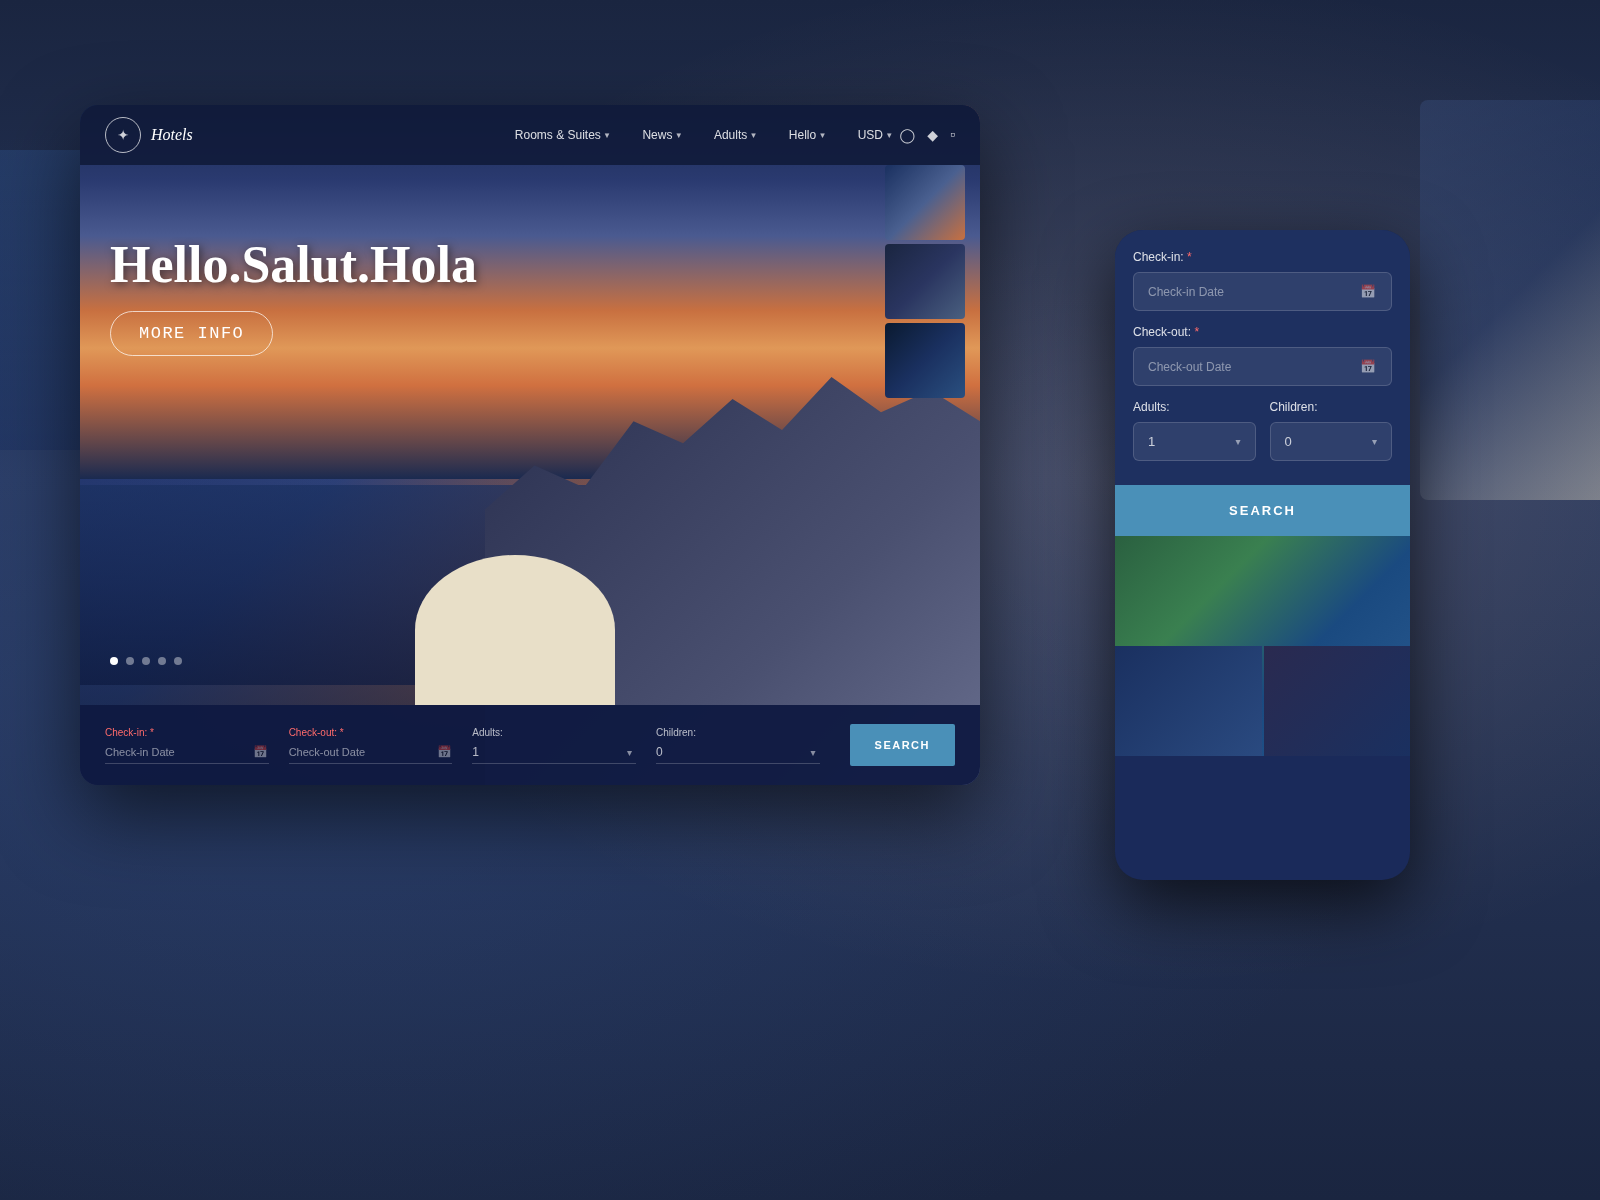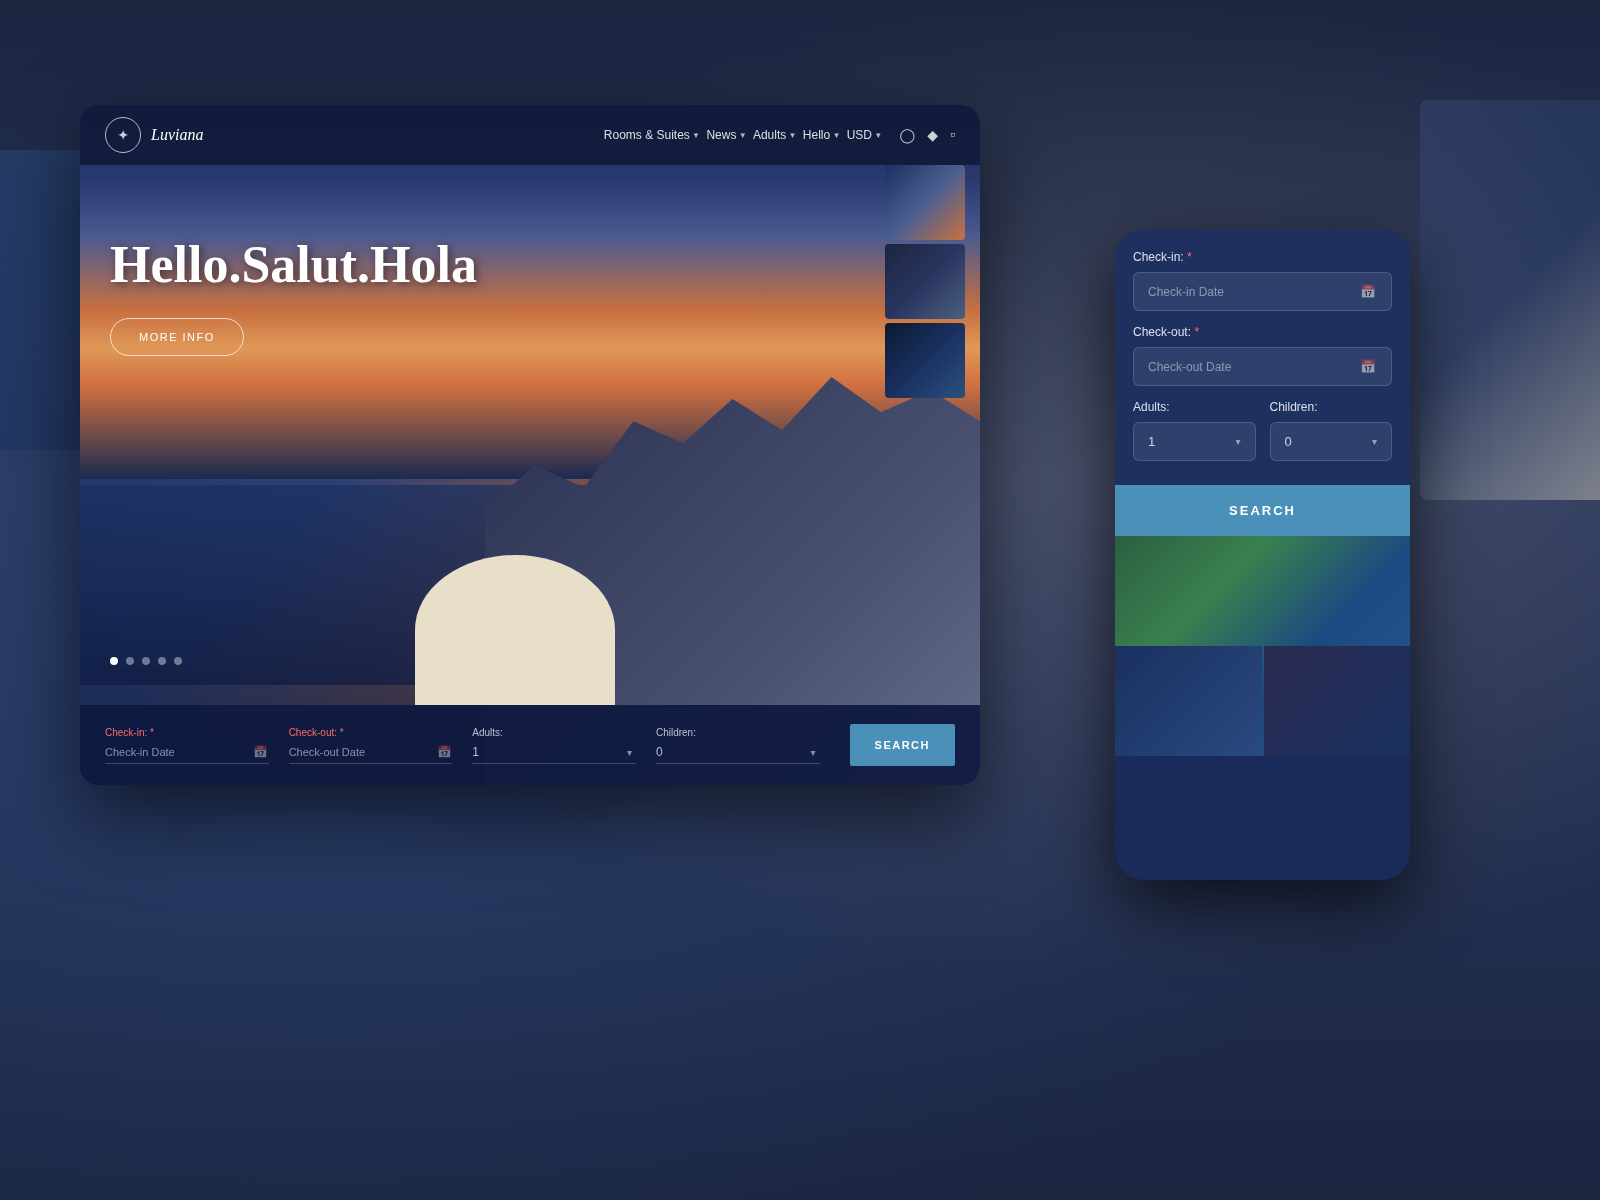--- a/index.html
+++ b/index.html
@@ -145,23 +145,23 @@
     .logo-text {
       color: #fff;
       font-family: Georgia, serif;
       font-size: 16px;
       font-style: italic;
     }
 
     .nav-links {
       display: flex;
       align-items: flex-start;
-      gap: 8px;
+      gap: 33px;
       margin-left: auto;
-      margin-right: 19px;
+      margin-right: 8px;
     }
 
     .nav-item {
       color: rgba(255,255,255,0.85);
       font-family: Arial, sans-serif;
       font-size: 12px;
       display: flex;
       align-items: center;
       gap: 4px;
       cursor: pointer;
@@ -192,41 +192,41 @@
       width: 420px;
       z-index: 20;
     }
 
     .hero-title {
       font-size: 52px;
       font-weight: 700;
       color: #ffffff;
       font-family: Georgia, serif;
       line-height: 1.15;
-      margin-bottom: 23px;
+      margin-bottom: 16px;
       text-shadow: 2px 2px 8px rgba(0,0,0,0.5);
     }
 
     .hero-subtitle {
       font-size: 11.5px;
       color: rgba(255,255,255,0.85);
       line-height: 1.65;
       margin-bottom: 28px;
       font-family: Arial, sans-serif;
       max-width: 360px;
     }
 
     .more-info-btn {
       display: inline-block;
       padding: 12px 28px;
       border: 1.5px solid rgba(255,255,255,0.7);
       border-radius: 30px;
       color: #fff;
-      font-family: Liberation Sans, sans-serif;
-      font-size: 11px;
+      font-family: Liberation Mono, monospace;
+      font-size: 17px;
       letter-spacing: 1.5px;
       cursor: pointer;
       background: transparent;
     }
 
     
     .slide-dots {
       position: absolute;
       bottom: 120px;
       left: 30px;
@@ -513,21 +513,21 @@
   <div class="hero-image">
     <div class="hero-sky"></div>
     <div class="hero-water"></div>
     <div class="hero-buildings"></div>
     <div class="hero-dome"></div>
   </div>
 
   <div class="navbar">
     <div class="logo-area">
       <div class="logo-circle">✦</div>
-      <span class="logo-text">Luviana</span>
+      <span class="logo-text">Hotels</span>
     </div>
     <div class="nav-links">
       <div class="nav-item">
         <span>Rooms &amp; Suites</span>
         <span class="nav-arrow">▾</span>
       </div>
       <div class="nav-item">
         <span>News</span>
         <span class="nav-arrow">▾</span>
       </div>

